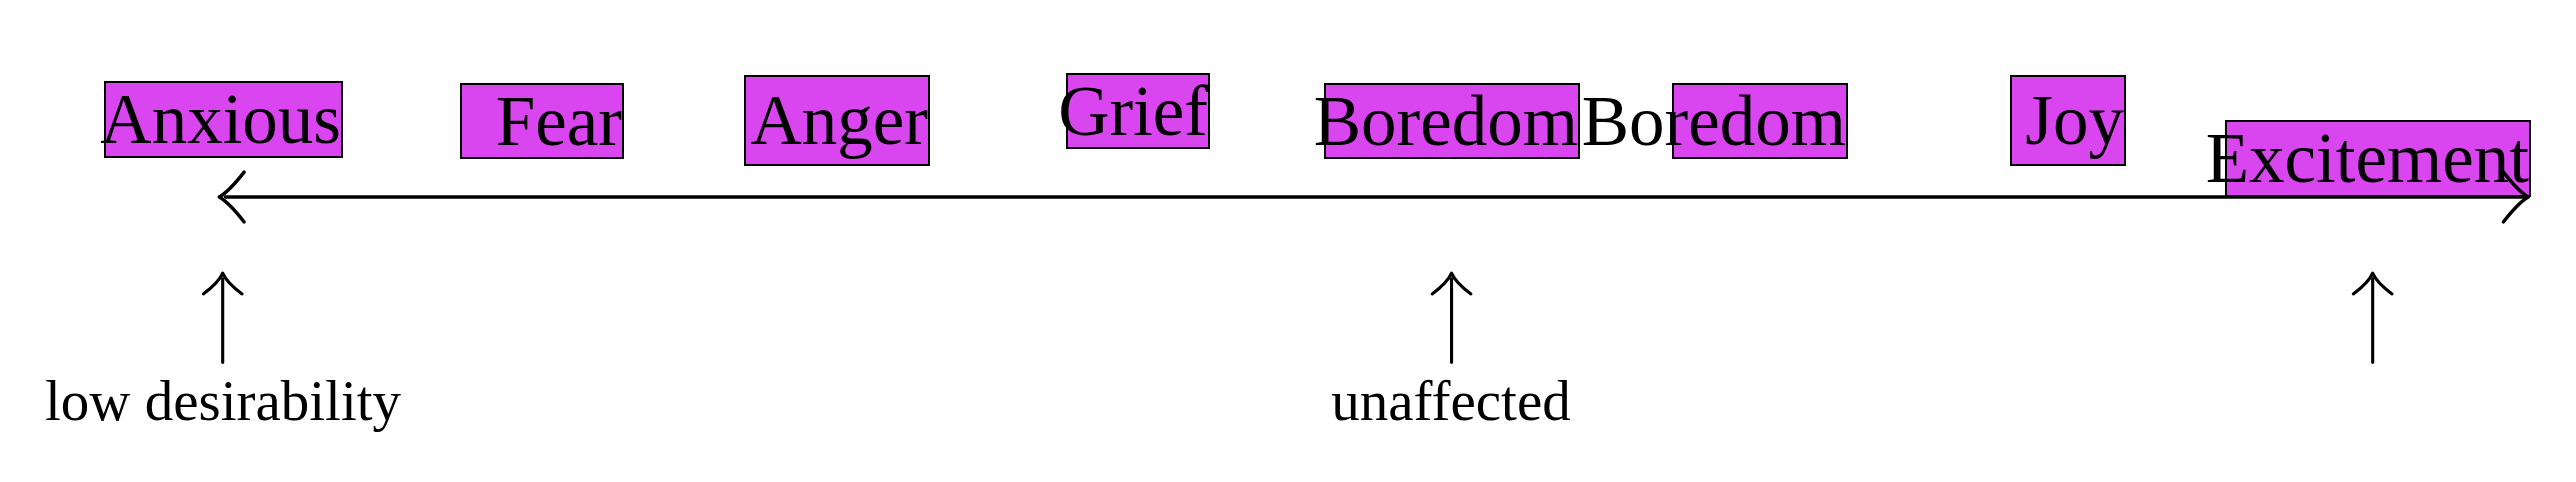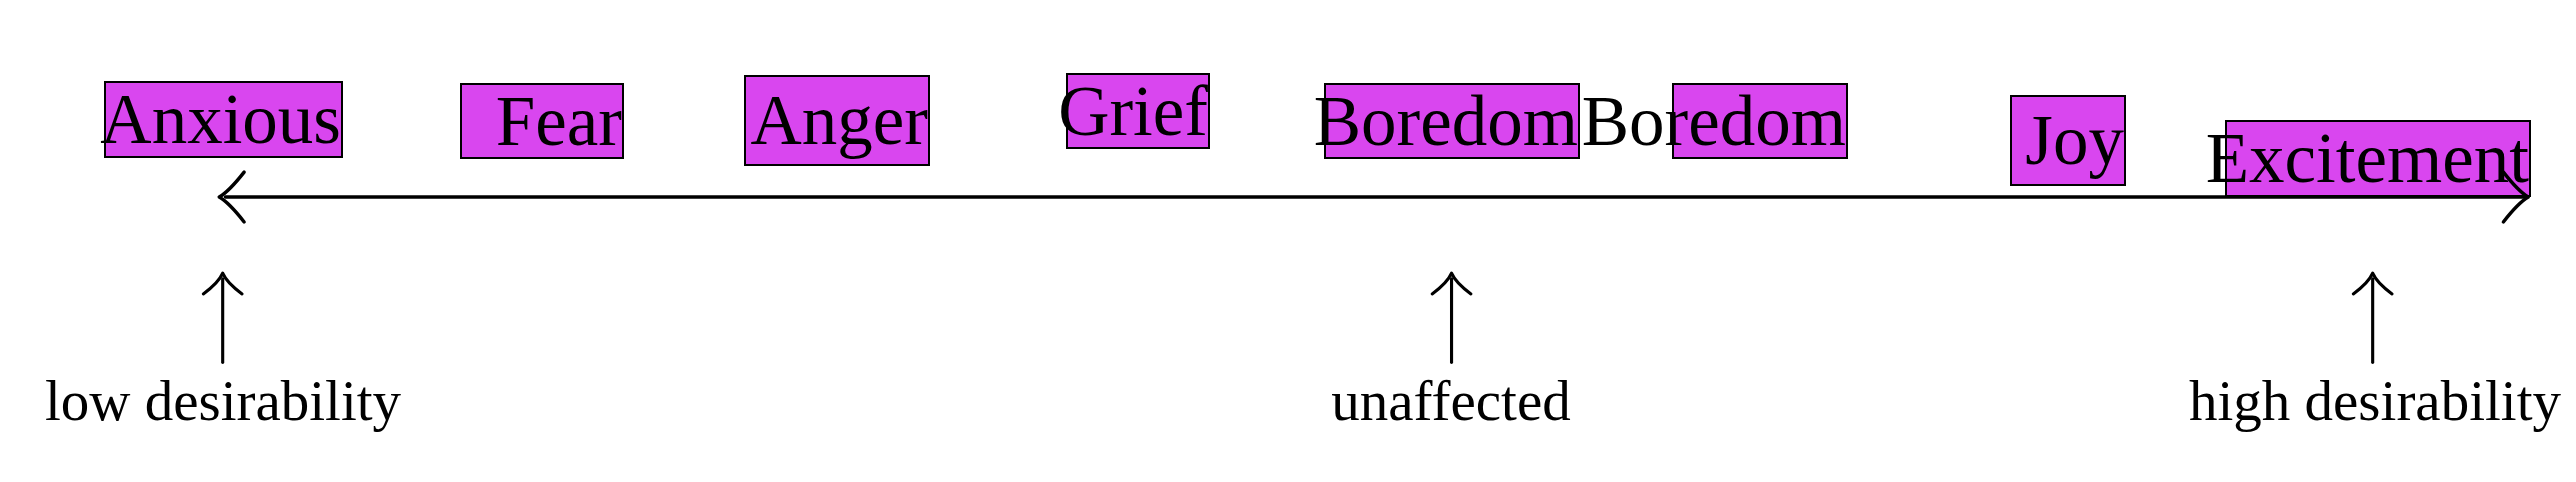--- a/index.html
+++ b/index.html
@@ -51,21 +51,21 @@
     line-height: 1;
     white-space: nowrap;
   }
   
   .b0 { left: 104px;  top: 81px; width: 239px; height: 77px; }
   .b1 { left: 460px;  top: 83px; width: 164px; height: 76px; }
   .b2 { left: 744px; top: 75px; width: 186px; height: 91px; }
   .b3 { left: 1066px; top: 73px; width: 144px; height: 76px; }
   .b4 { left: 1324px; top: 83px; width: 256px; height: 76px; padding-left: 35px; }
   .b5 { left: 1672px; top: 83px; width: 176px; height: 76px; }
-  .b6 { left: 2010px; top: 75px; width: 116px; height: 91px; margin-top: 20px; }
+  .b6 { left: 2010px; top: 75px; width: 116px; height: 91px; }
   .b7 { left: 2225px; top: 80px; width: 306px; height: 77px; margin-top: 40px; }
   .lab0 { left: 223px; }
   .lab1 { left: 1451px; }
   .lab2 { left: 2375px; }
 </style>
 </head>
 <body>
 
 <div class="diagram">
 
@@ -113,16 +113,15 @@
     </g>
 
     <g>
       <line class="up-stroke" x1="3431" y1="524" x2="3431" y2="403"></line>
       <path class="up-stroke" d="M 3403 425 Q 3425 409 3431 395 Q 3437 409 3459 425"></path>
     </g>
   </svg>
 
   <div class="axis-label lab1">unaffected</div>
   <div class="axis-label lab0">low desirability</div>
-  <div class="axis-label lab2">high desirability</div>
 
 </div>
 
 
 </body></html>

